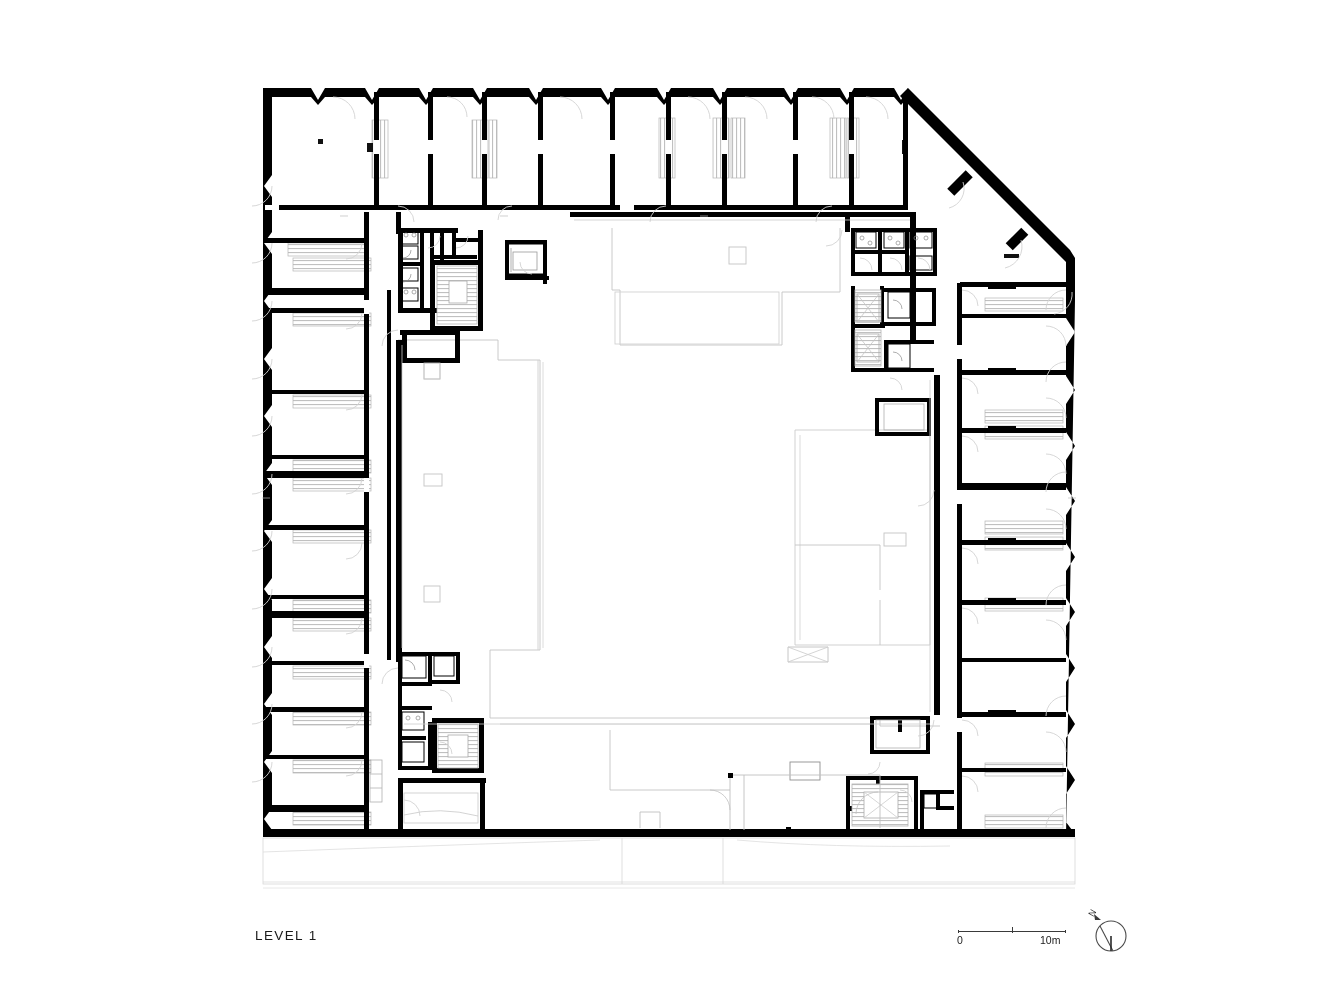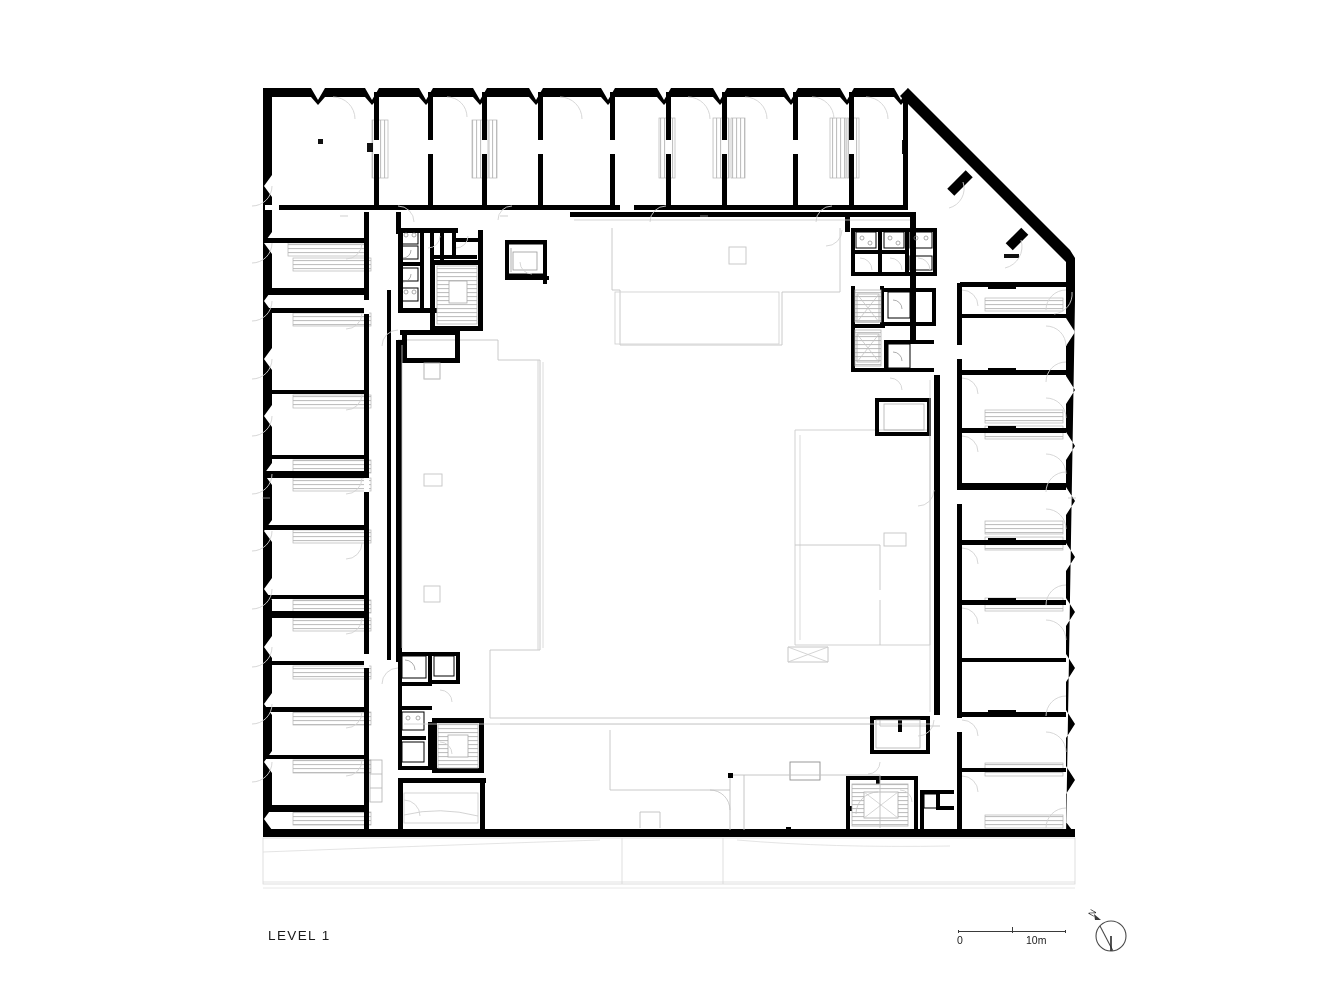--- a/index.html
+++ b/index.html
@@ -23,21 +23,21 @@
   }
   #plan-svg {
     position: absolute;
     left: 0; top: 0;
     width: 1335px;
     height: 1000px;
     display: block;
   }
   .caption {
     position: absolute;
-    left: 268px;
+    left: 255px;
     top: 928px;
     font-size: 13.5px;
     letter-spacing: 1.4px;
     color: #1a1a1a;
     font-family: "Liberation Sans", sans-serif;
     white-space: nowrap;
   }
   .scalebar-wrap {
     position: absolute;
     left: 958px;
@@ -60,21 +60,21 @@
   .tick-0 { left: 0px; top: 8px; height: 3px;}
   .tick-mid { left: 54px; }
   .tick-end { left: 107px; top: 8px; height: 3px;}
   .scalebar-label {
     position: absolute;
     top: 12px;
     font-size: 10.5px;
     color: #1a1a1a;
   }
   .label-0 { left: -1px; }
-  .label-10 { left: 68px; text-align: right; }
+  .label-10 { left: 82px; text-align: right; }
   .north-wrap {
     position: absolute;
     left: 1086px;
     top: 908px;
     width: 50px; height: 50px;
   }
   .north-n {
     position: absolute;
     left: 3px; top: 0px;
     font-size: 9px;

